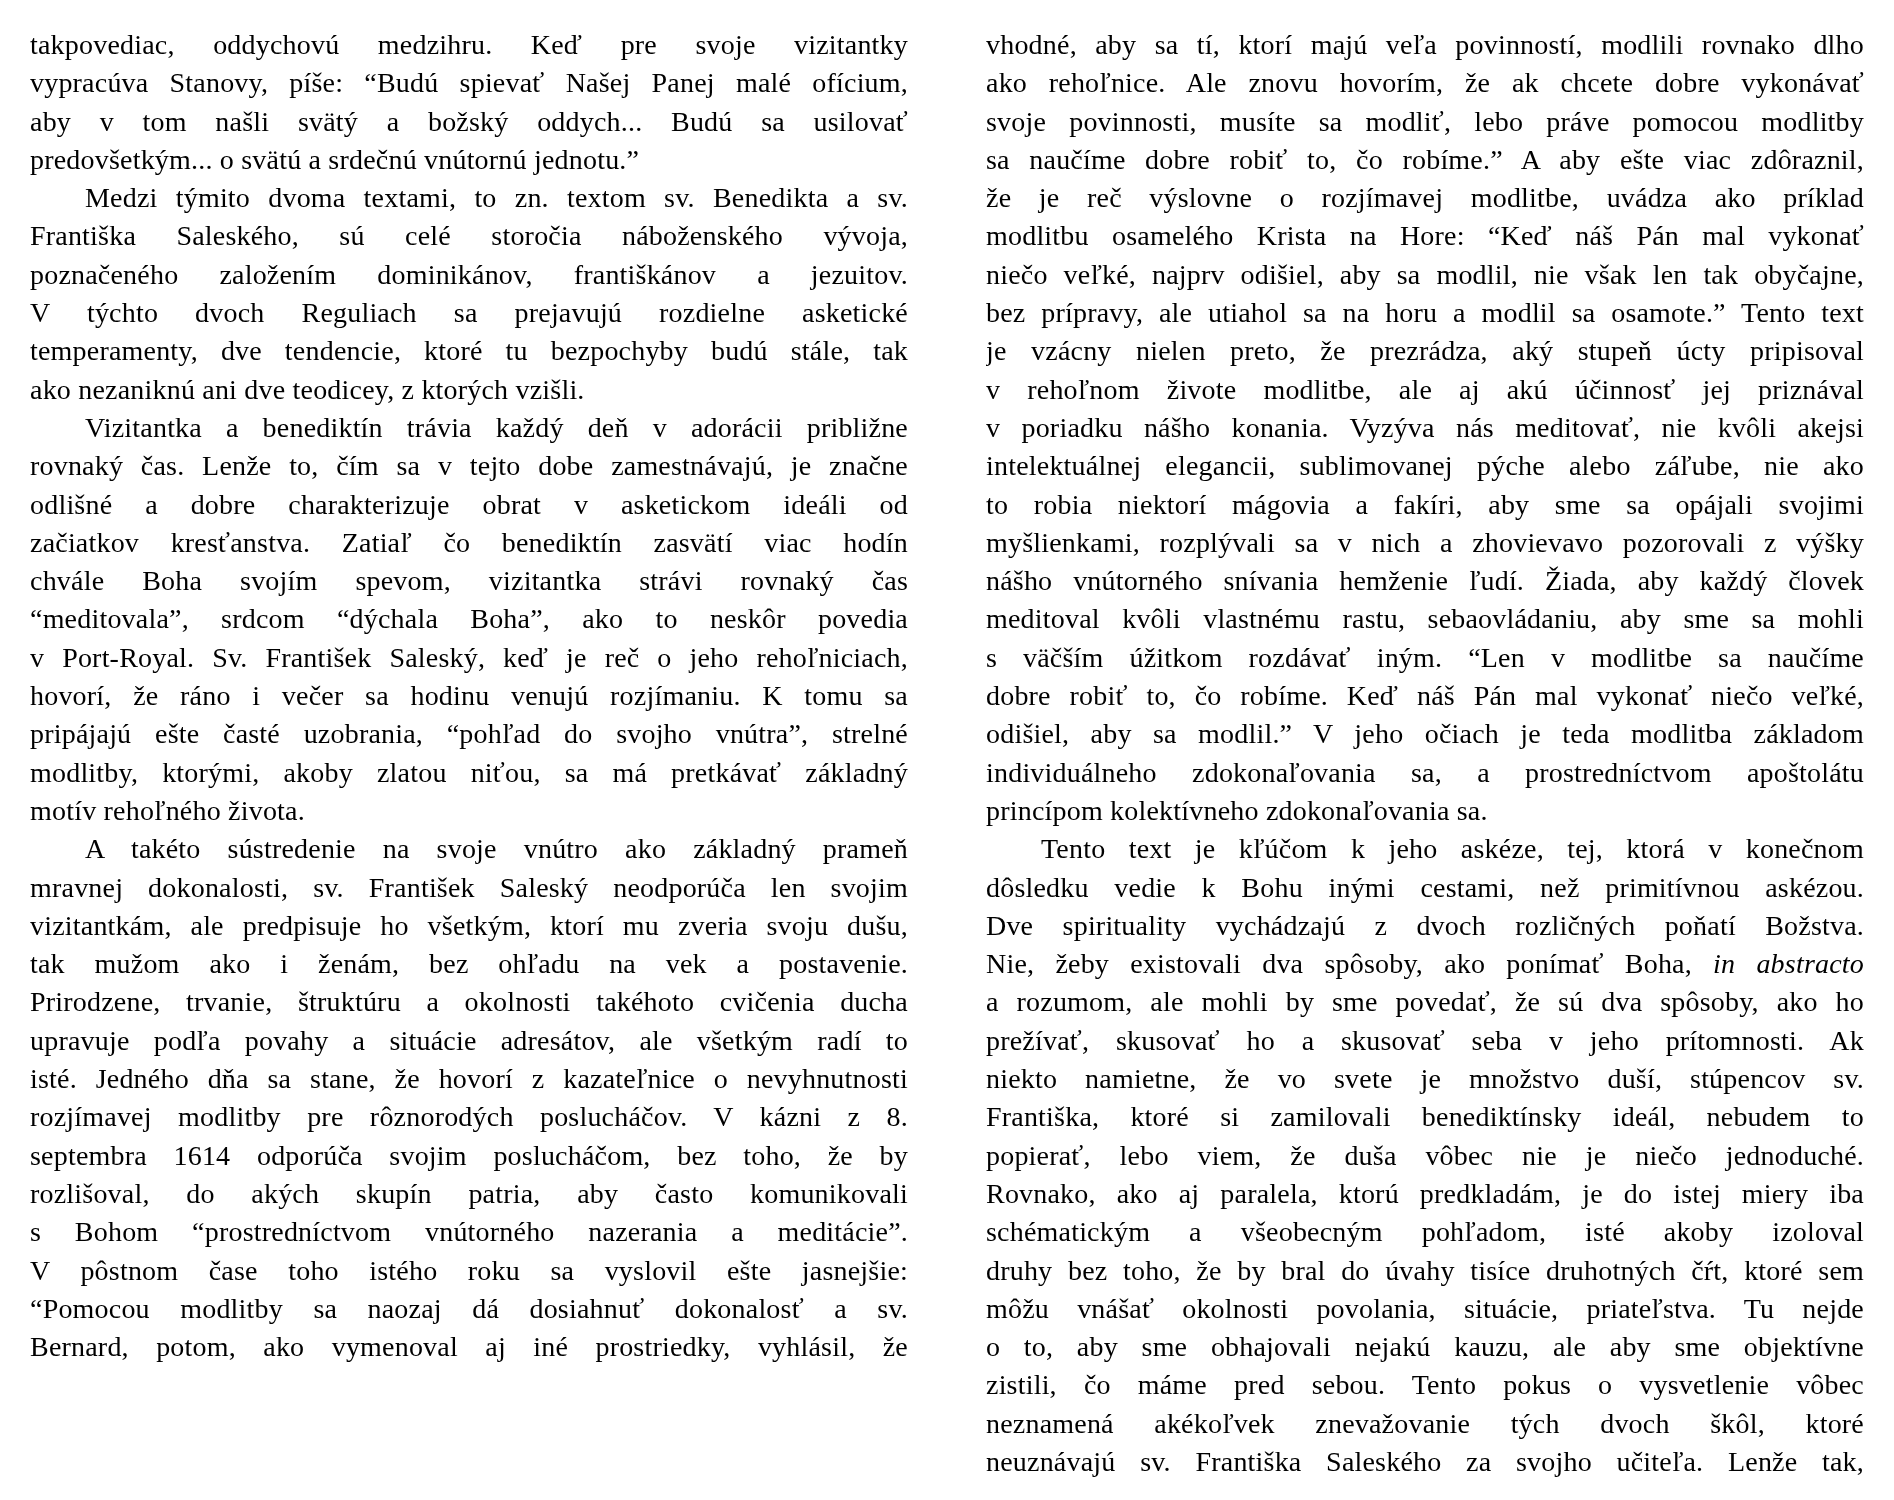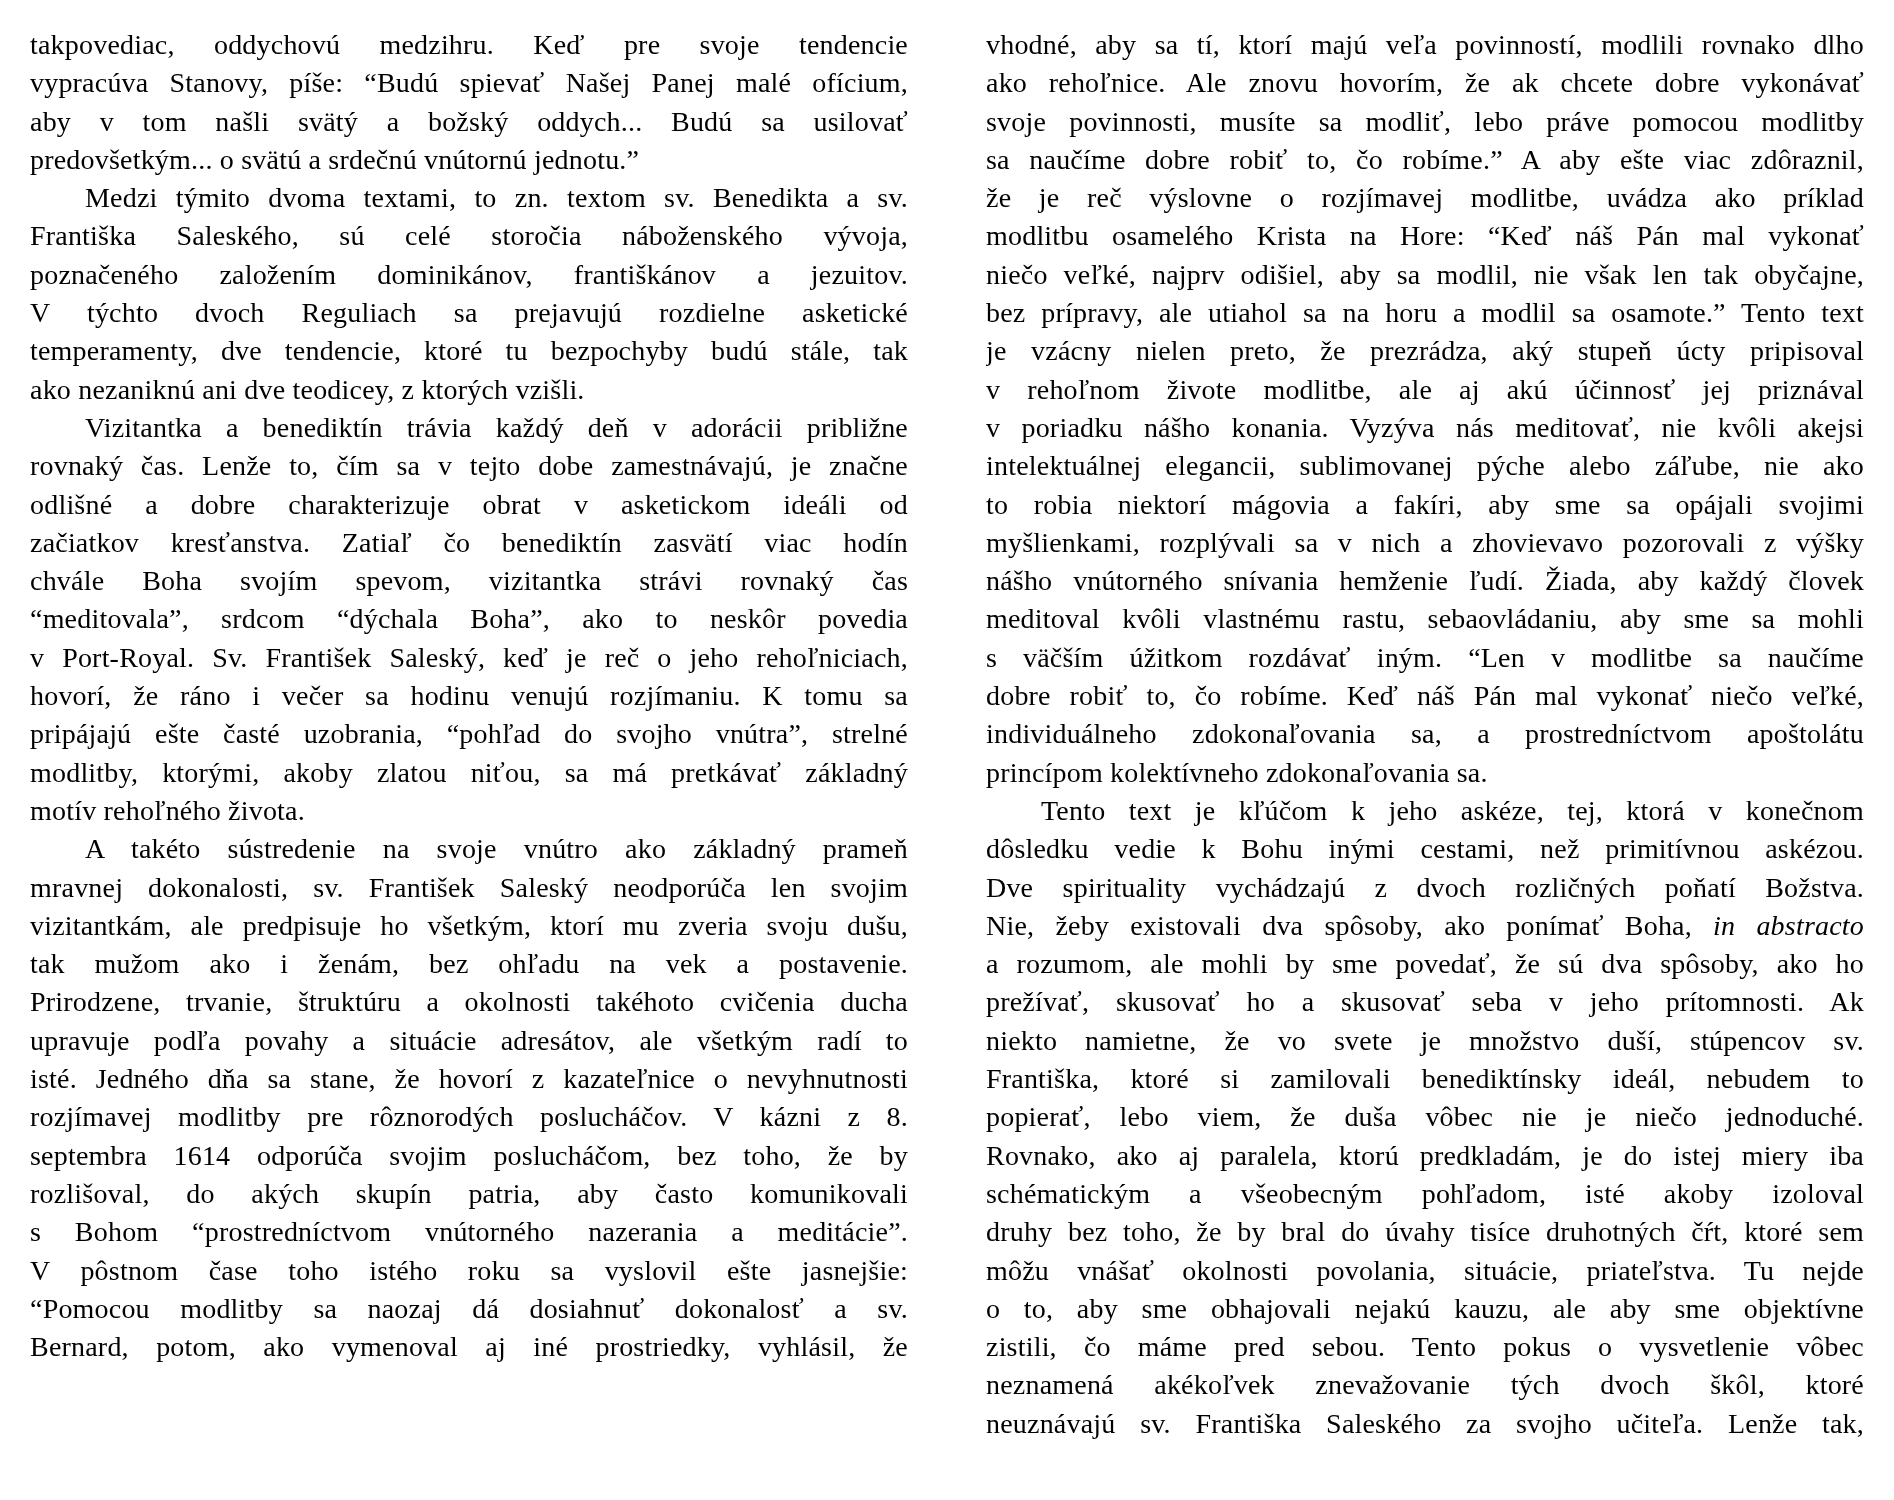--- a/index.html
+++ b/index.html
@@ -43,21 +43,21 @@
   }
   .line i {
     font-style: italic;
   }
 </style>
 </head>
 <body>
 
 <div class="page">
   <div class="column">
-      <div class="line j">takpovediac, oddychovú medzihru. Keď pre svoje tendencie</div>
+      <div class="line j">takpovediac, oddychovú medzihru. Keď pre svoje vizitantky</div>
       <div class="line j">vypracúva Stanovy, píše: “Budú spievať Našej Panej malé ofícium,</div>
       <div class="line j">aby v tom našli svätý a božský oddych... Budú sa usilovať</div>
       <div class="line">predovšetkým... o svätú a srdečnú vnútornú jednotu.”</div>
       <div class="line j in">Medzi týmito dvoma textami, to zn. textom sv. Benedikta a sv.</div>
       <div class="line j">Františka Saleského, sú celé storočia náboženského vývoja,</div>
       <div class="line j">poznačeného založením dominikánov, františkánov a jezuitov.</div>
       <div class="line j">V týchto dvoch Reguliach sa prejavujú rozdielne asketické</div>
       <div class="line j">temperamenty, dve tendencie, ktoré tu bezpochyby budú stále, tak</div>
       <div class="line">ako nezaniknú ani dve teodicey, z ktorých vzišli.</div>
       <div class="line j in">Vizitantka a benediktín trávia každý deň v adorácii približne</div>
@@ -98,20 +98,21 @@
       <div class="line j">je vzácny nielen preto, že prezrádza, aký stupeň úcty pripisoval</div>
       <div class="line j">v rehoľnom živote modlitbe, ale aj akú účinnosť jej priznával</div>
       <div class="line j">v poriadku nášho konania. Vyzýva nás meditovať, nie kvôli akejsi</div>
       <div class="line j">intelektuálnej elegancii, sublimovanej pýche alebo záľube, nie ako</div>
       <div class="line j">to robia niektorí mágovia a fakíri, aby sme sa opájali svojimi</div>
       <div class="line j">myšlienkami, rozplývali sa v nich a zhovievavo pozorovali z výšky</div>
       <div class="line j">nášho vnútorného snívania hemženie ľudí. Žiada, aby každý človek</div>
       <div class="line j">meditoval kvôli vlastnému rastu, sebaovládaniu, aby sme sa mohli</div>
       <div class="line j">s väčším úžitkom rozdávať iným. “Len v modlitbe sa naučíme</div>
       <div class="line j">dobre robiť to, čo robíme. Keď náš Pán mal vykonať niečo veľké,</div>
+      <div class="line j">odišiel, aby sa modlil.” V jeho očiach je teda modlitba základom</div>
       <div class="line j">individuálneho zdokonaľovania sa, a prostredníctvom apoštolátu</div>
       <div class="line">princípom kolektívneho zdokonaľovania sa.</div>
       <div class="line j in">Tento text je kľúčom k jeho askéze, tej, ktorá v konečnom</div>
       <div class="line j">dôsledku vedie k Bohu inými cestami, než primitívnou askézou.</div>
       <div class="line j">Dve spirituality vychádzajú z dvoch rozličných poňatí Božstva.</div>
       <div class="line j">Nie, žeby existovali dva spôsoby, ako ponímať Boha, <i>in abstracto</i></div>
       <div class="line j">a rozumom, ale mohli by sme povedať, že sú dva spôsoby, ako ho</div>
       <div class="line j">prežívať, skusovať ho a skusovať seba v jeho prítomnosti. Ak</div>
       <div class="line j">niekto namietne, že vo svete je množstvo duší, stúpencov sv.</div>
       <div class="line j">Františka, ktoré si zamilovali benediktínsky ideál, nebudem to</div>

